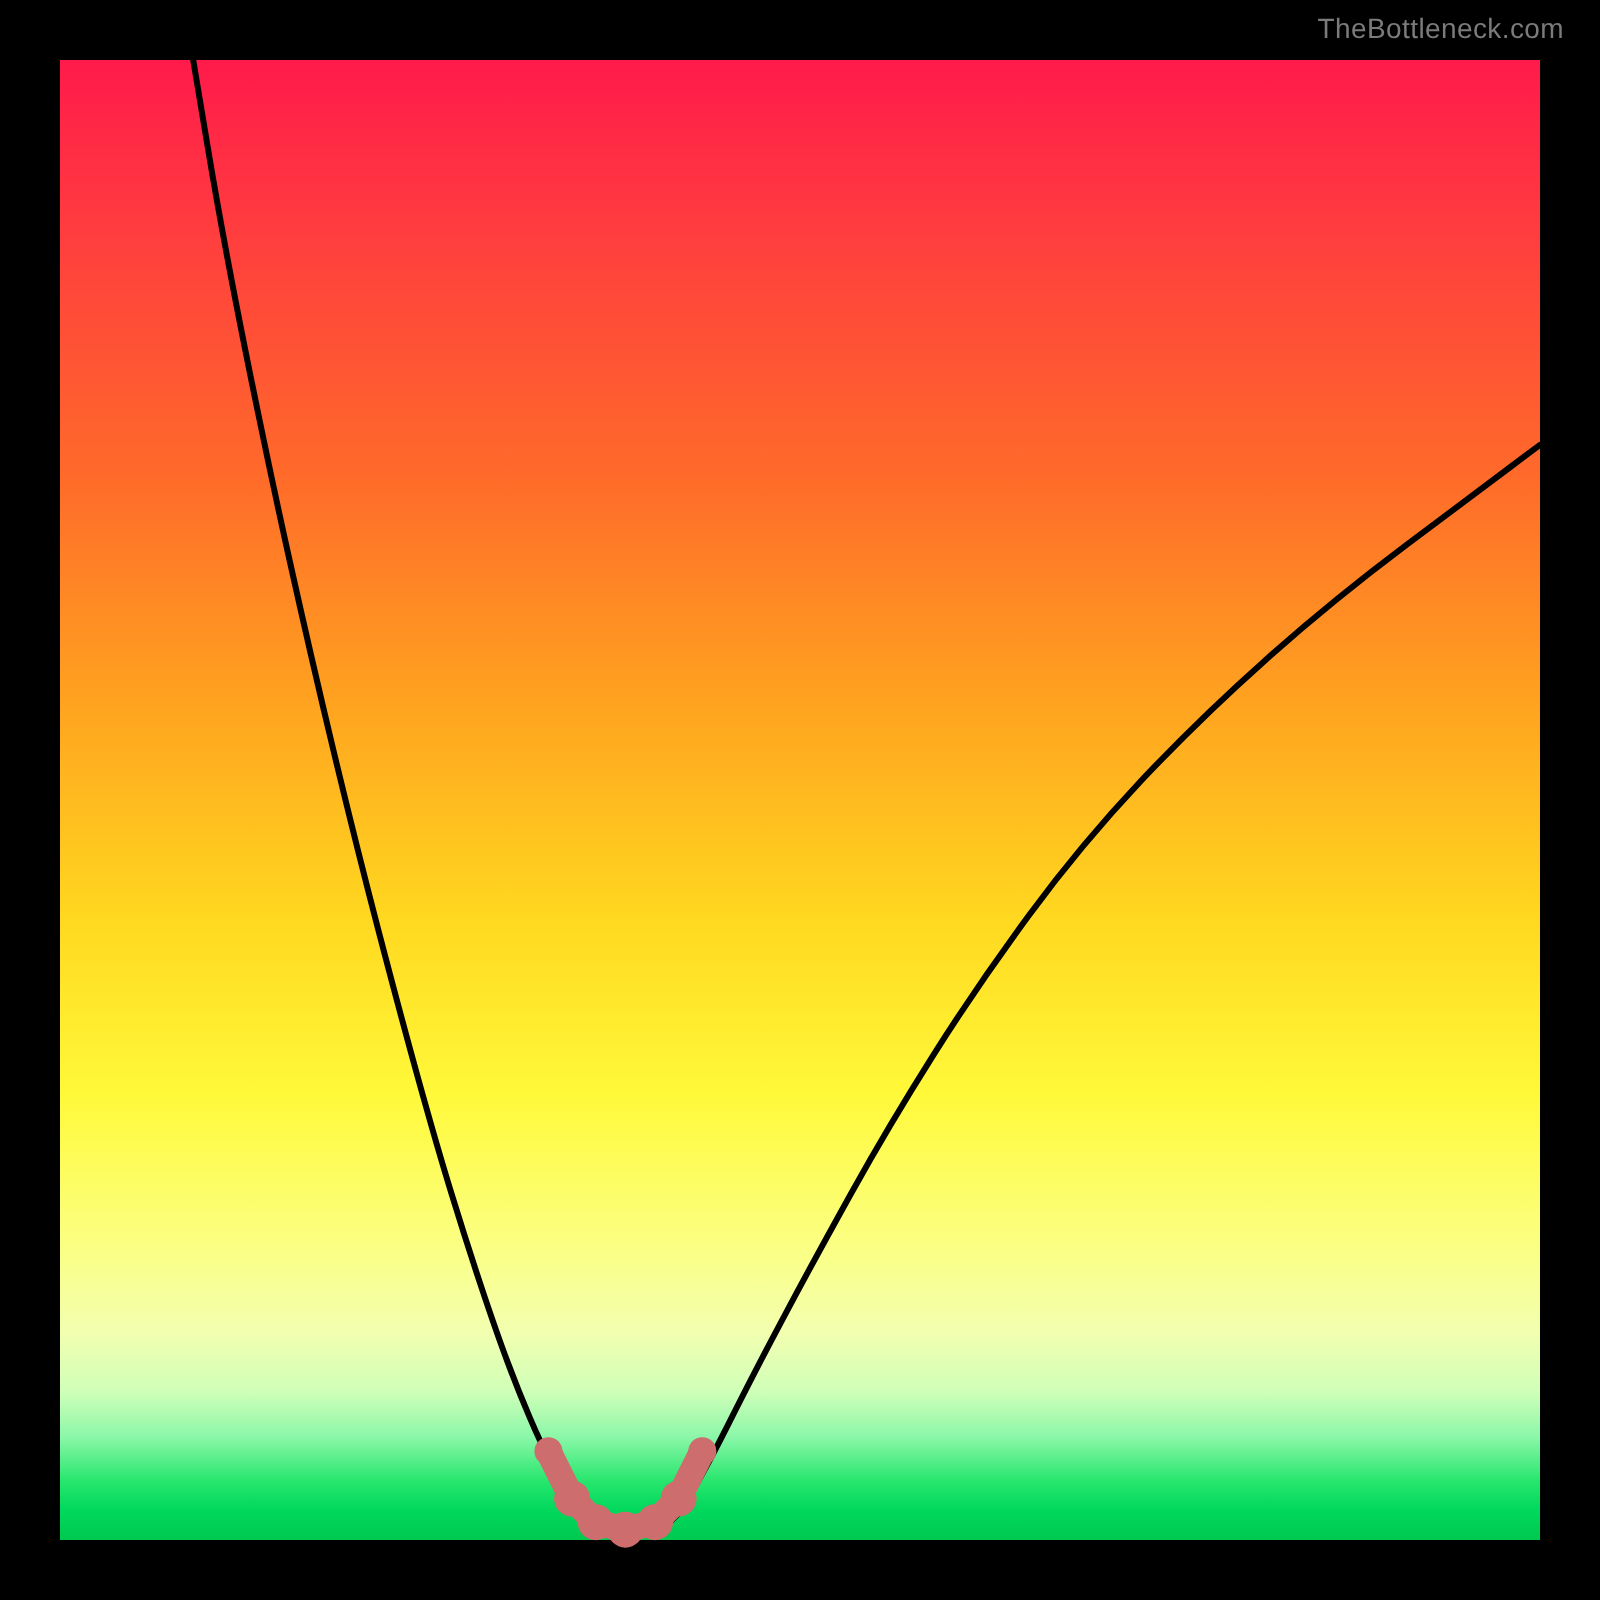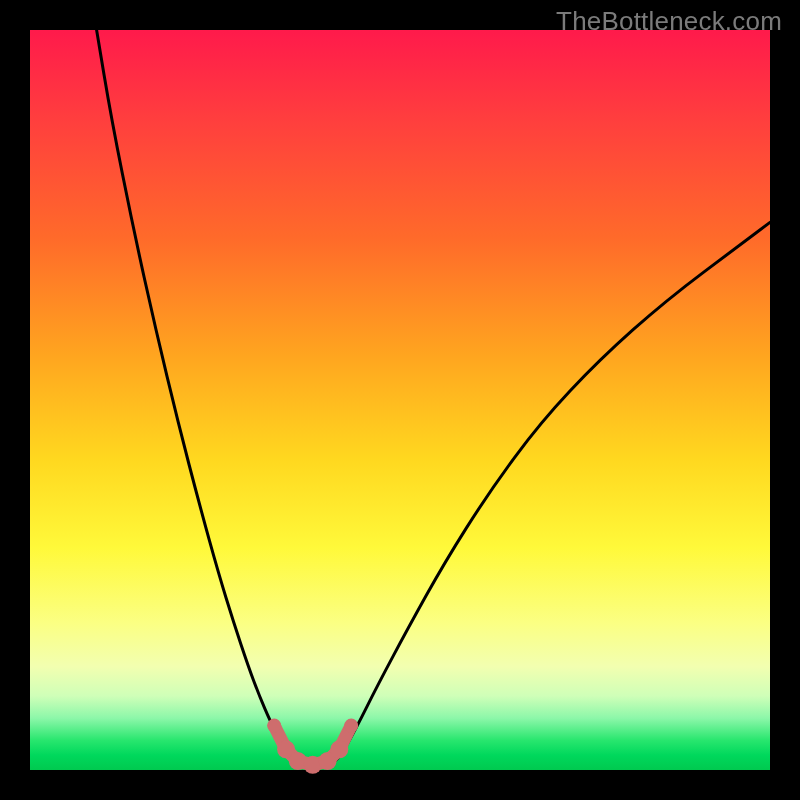--- a/index.html
+++ b/index.html
@@ -40,21 +40,21 @@
       #28e66e 96%,
       #00d85c 98%,
       #00c94f 100%
     );
   }
   .watermark {
     position: absolute;
     top: 6px;
     right: 18px;
     color: #7b7b7b;
-    font-size: 26px;
+    font-size: 14px;
     font-weight: 400;
     letter-spacing: 0.2px;
     user-select: none;
   }
   svg.curves {
     position: absolute;
     left: 0;
     top: 0;
     width: 740px;
     height: 740px;

